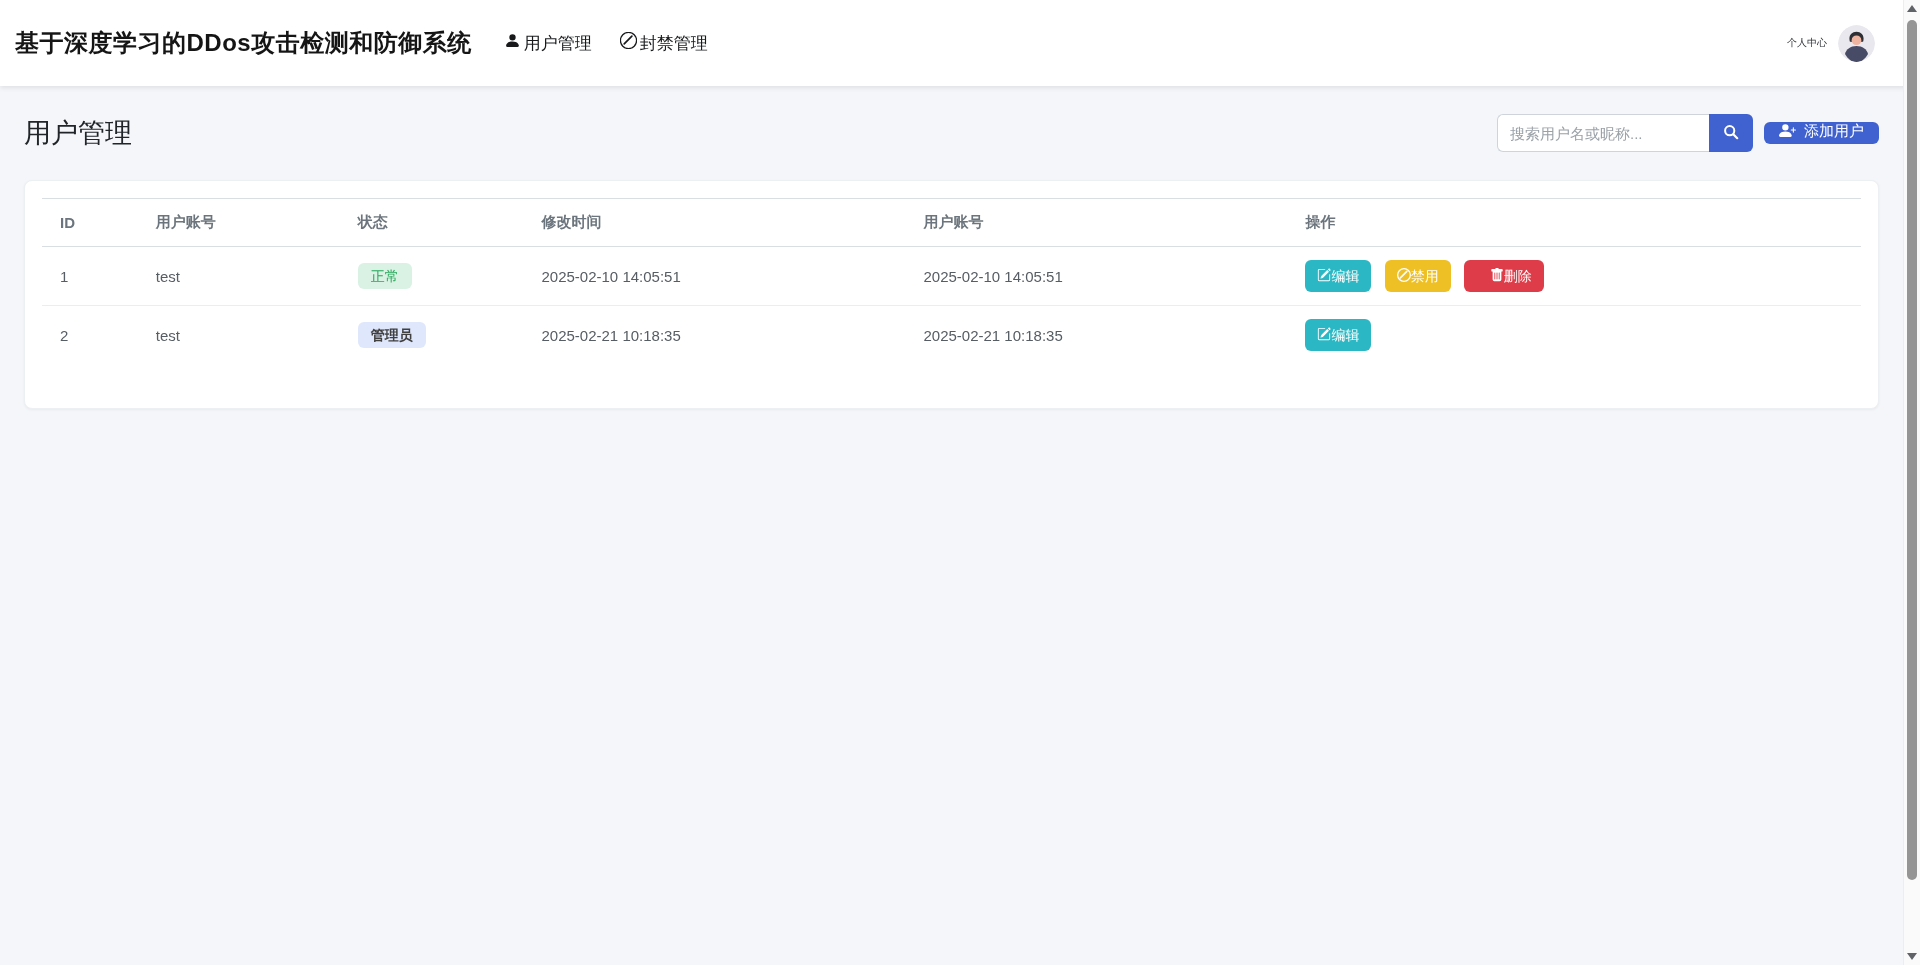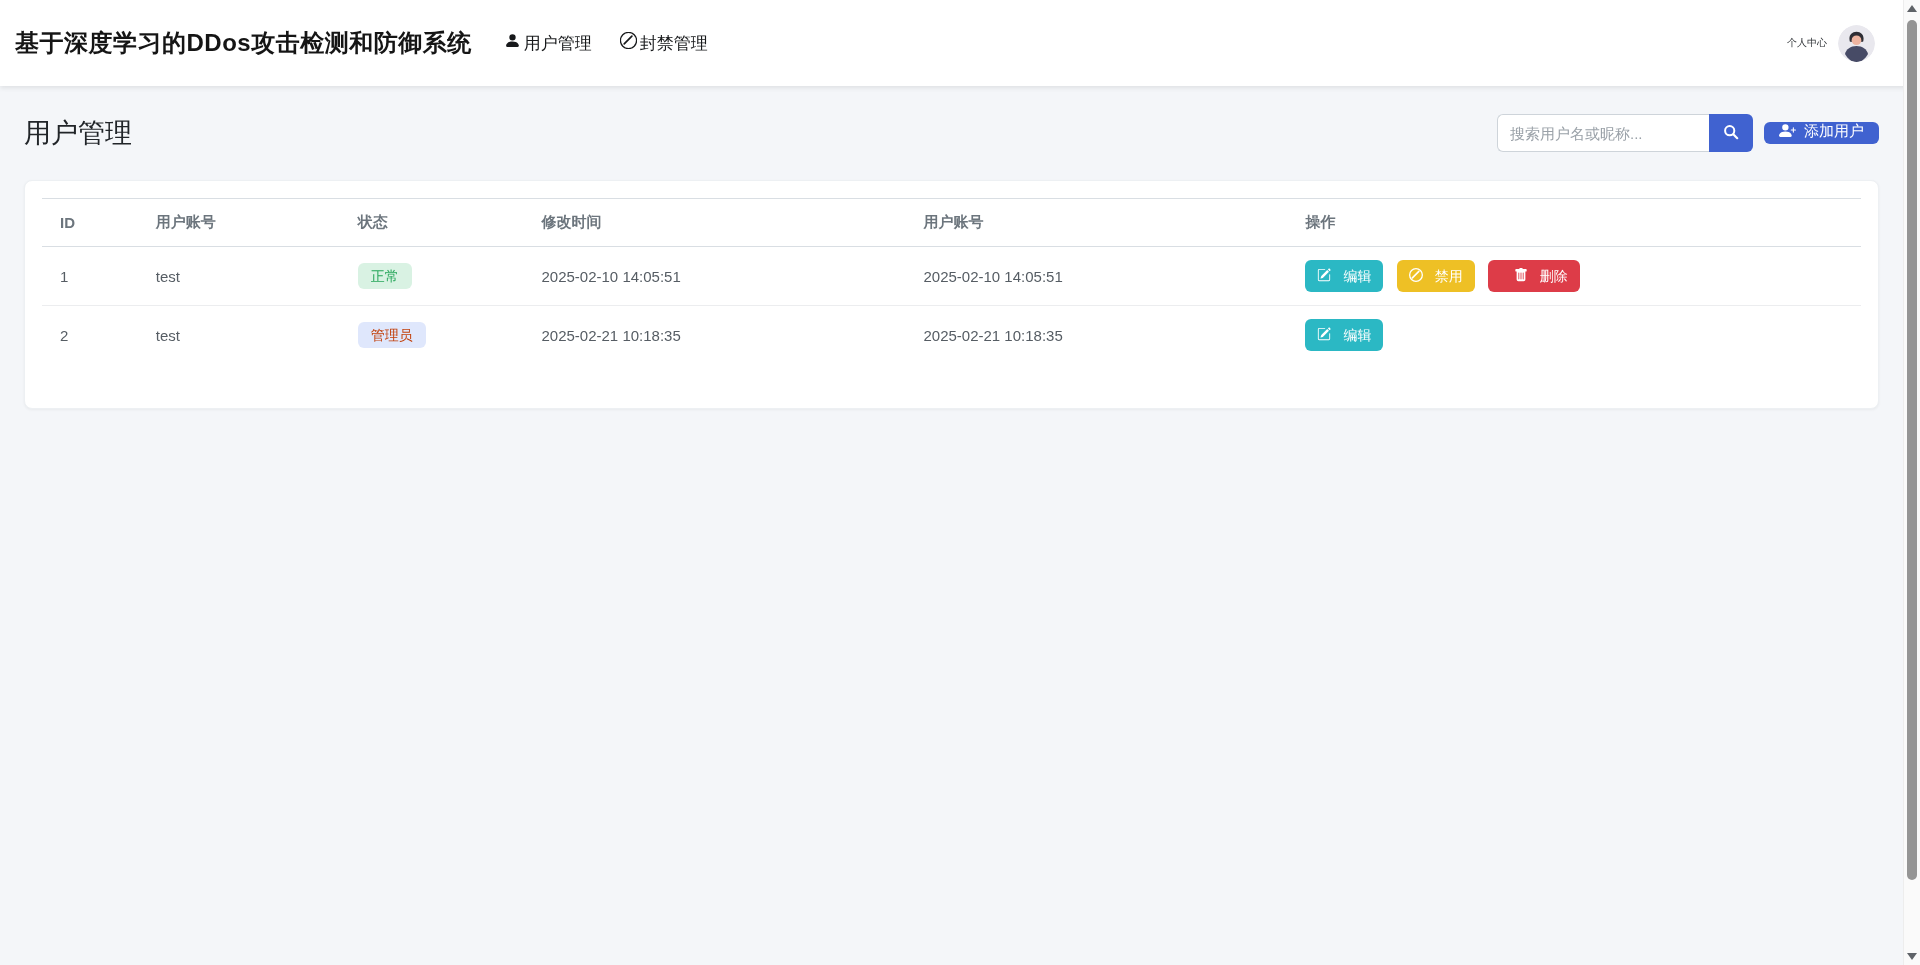--- a/index.html
+++ b/index.html
@@ -132,26 +132,26 @@
   thead th:first-child, tbody td:first-child { padding-left: 18px; }
 
   .badge {
     display: inline-block;
     padding: 6px 13px;
     border-radius: 6px;
     font-size: 14px;
     line-height: 1;
   }
   .badge-normal { background: #d9f2e3; color: #28a75b; }
-  .badge-admin  { background: #dfe7fc; color: #c2410c; }
+  .badge-admin  { background: #dfe7fc; color: #404040; font-weight: bold; }
 
   .abtn {
     display: inline-flex;
     align-items: center;
-    gap: 12px;
+    gap: 0;
     border: none;
     border-radius: 6px;
     color: #fff;
     font-size: 14px;
     padding: 8px 12px;
     margin-right: 9px;
     cursor: pointer;
     font-family: inherit;
     line-height: 1;
     white-space: nowrap;

